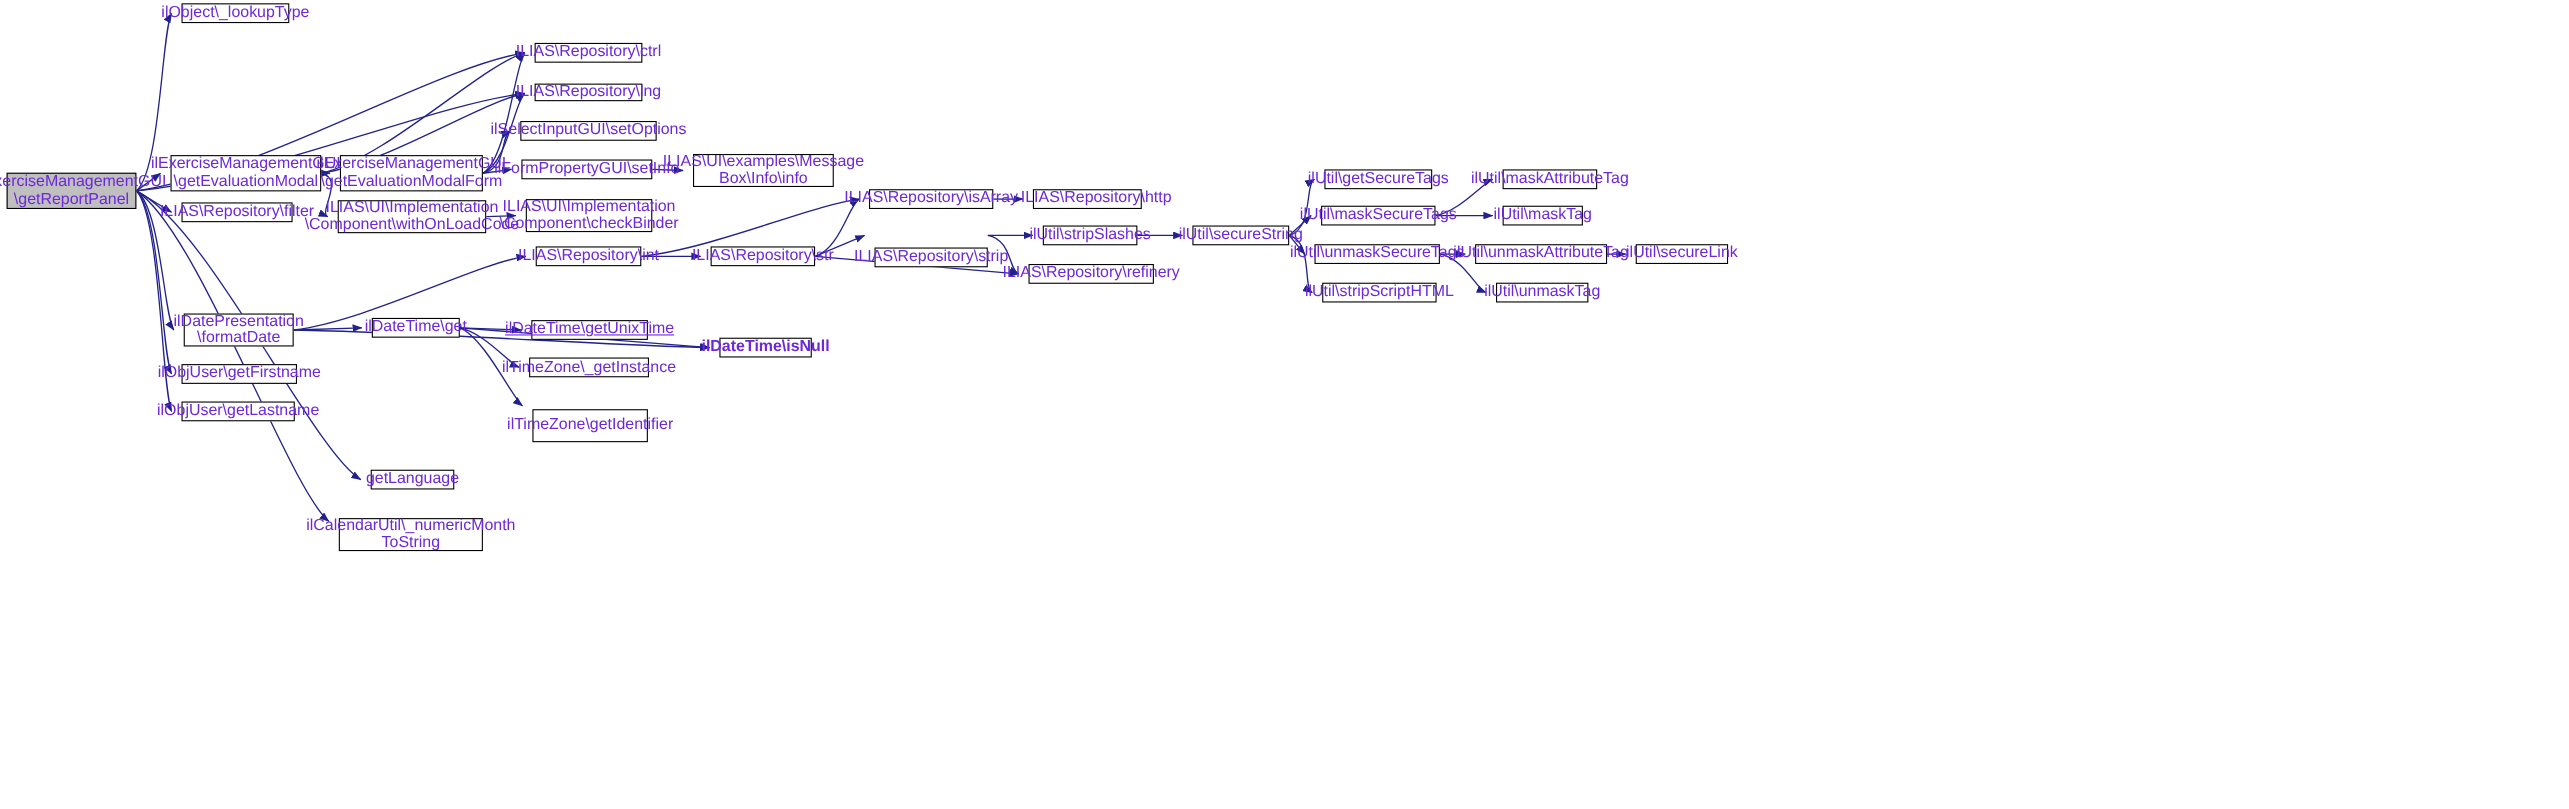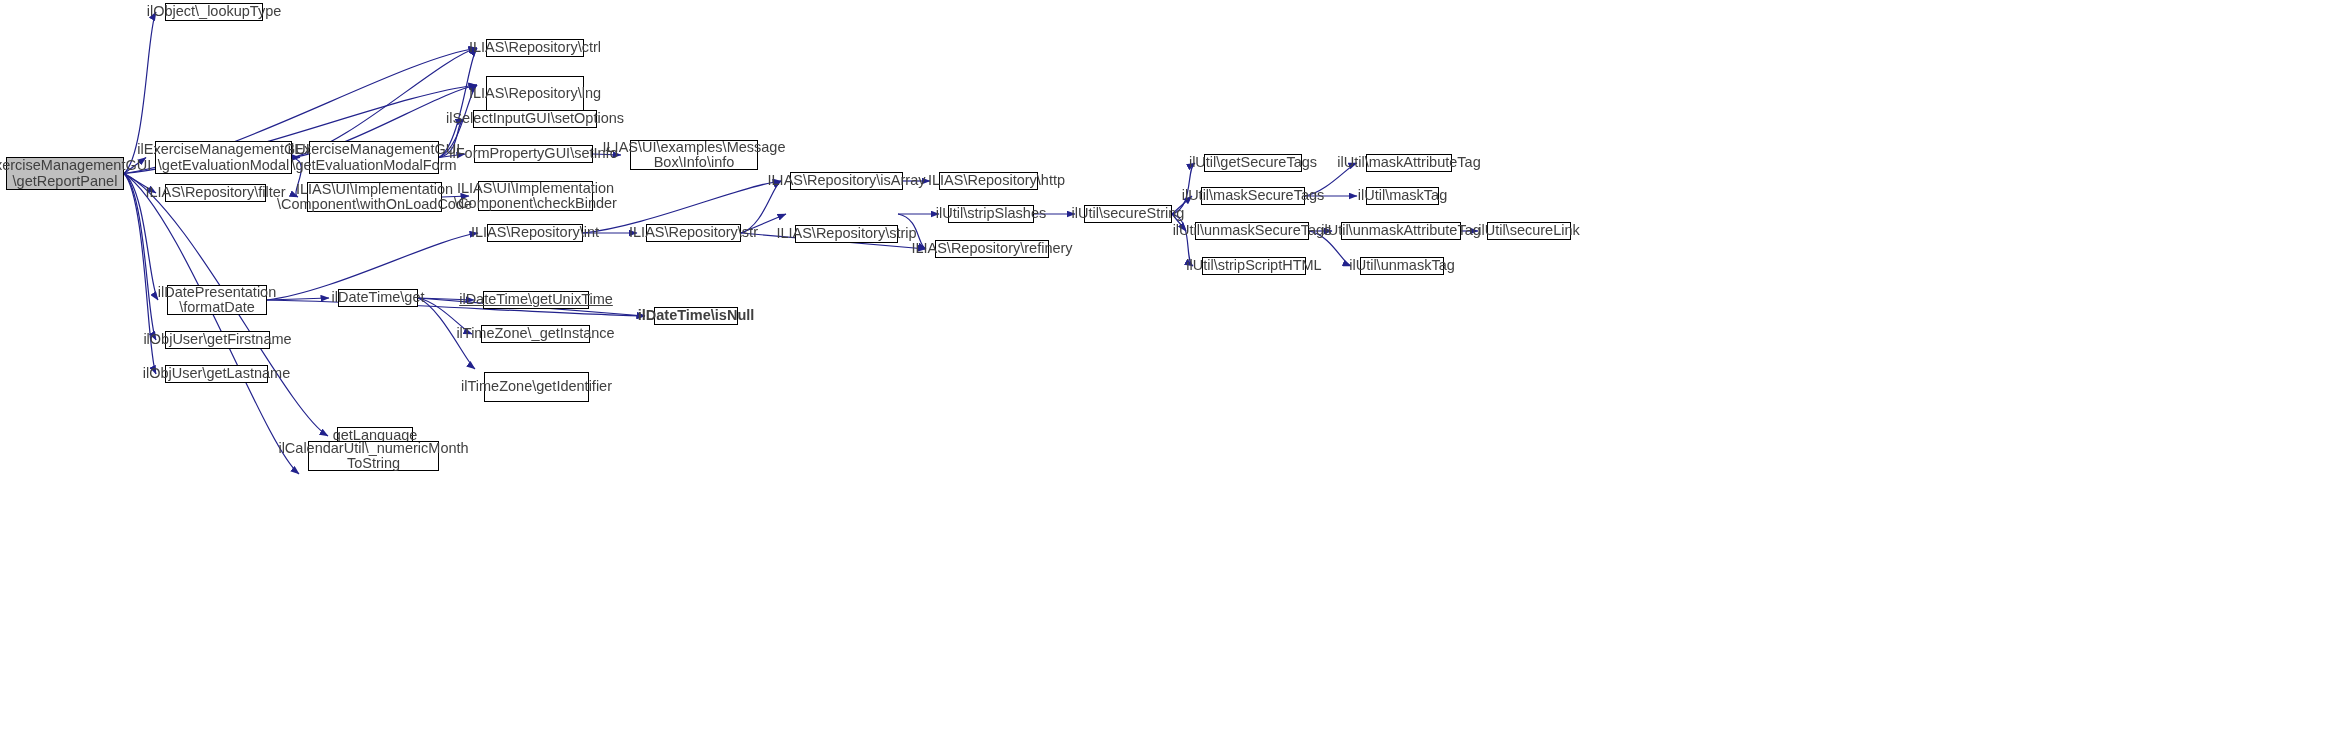--- a/index.html
+++ b/index.html
@@ -22,21 +22,21 @@
     top: 0;
     width: 2335px;
     height: 735px;
     pointer-events: none;
   }
   .node {
     position: absolute;
     box-sizing: border-box;
     border: 1px solid #000000;
     background: #ffffff;
-    color: #404040;
+    color: #6d28d9;
     font-size: 14.5px;
     line-height: 15.5px;
     display: flex;
     align-items: center;
     justify-content: center;
     text-align: center;
     white-space: pre-line;
     padding: 0 4px;
     z-index: 3;
   }
@@ -100,21 +100,21 @@
         <path d="M 418 298 L 474 300" fill="none" stroke="#22228c" stroke-width="1.2" marker-end="url(#arrow)"></path>
         <path d="M 418 298 C 440 302.32, 463 330.4, 472 334" fill="none" stroke="#22228c" stroke-width="1.2" marker-end="url(#arrow)"></path>
         <path d="M 418 298 C 440 306.52, 466 361.9, 475 369" fill="none" stroke="#22228c" stroke-width="1.2" marker-end="url(#arrow)"></path>
         <path d="M 418 298 L 645 316" fill="none" stroke="#22228c" stroke-width="1.2" marker-end="url(#arrow)"></path>
       </g>
   </svg>
 <div class="node root" style="left: 6px; top: 157px; width: 118px; height: 33px;"><span>ilExerciseManagementGUI
 \getReportPanel</span></div>
     <div class="node" style="left: 165px; top: 3px; width: 98px; height: 18px;"><span>ilObject\_lookupType</span></div>
     <div class="node" style="left: 486px; top: 39px; width: 98px; height: 18px;"><span>ILIAS\Repository\ctrl</span></div>
-    <div class="node" style="left: 486px; top: 76px; width: 98px; height: 35px;"><span>ILIAS\Repository\lng</span></div>
+    <div class="node" style="left: 486px; top: 76px; width: 98px; height: 16px;"><span>ILIAS\Repository\lng</span></div>
     <div class="node" style="left: 473px; top: 110px; width: 124px; height: 18px;"><span>ilSelectInputGUI\setOptions</span></div>
     <div class="node" style="left: 155px; top: 141px; width: 137px; height: 33px;"><span>ilExerciseManagementGUI
 \getEvaluationModal</span></div>
     <div class="node" style="left: 309px; top: 141px; width: 130px; height: 33px;"><span>ilExerciseManagementGUI
 \getEvaluationModalForm</span></div>
     <div class="node" style="left: 474px; top: 145px; width: 119px; height: 18px;"><span>ilFormPropertyGUI\setInfo</span></div>
     <div class="node" style="left: 630px; top: 140px; width: 128px; height: 30px;"><span>ILIAS\UI\examples\Message
 Box\Info\info</span></div>
     <div class="node" style="left: 165px; top: 184px; width: 101px; height: 18px;"><span>ILIAS\Repository\filter</span></div>
     <div class="node" style="left: 307px; top: 182px; width: 135px; height: 30px;"><span>ILIAS\UI\Implementation
@@ -135,21 +135,21 @@
     <div class="node" style="left: 1202px; top: 257px; width: 104px; height: 18px;"><span>ilUtil\stripScriptHTML</span></div>
     <div class="node" style="left: 1366px; top: 154px; width: 86px; height: 18px;"><span>ilUtil\maskAttributeTag</span></div>
     <div class="node" style="left: 1366px; top: 187px; width: 73px; height: 18px;"><span>ilUtil\maskTag</span></div>
     <div class="node" style="left: 1341px; top: 222px; width: 120px; height: 18px;"><span>ilUtil\unmaskAttributeTag</span></div>
     <div class="node" style="left: 1360px; top: 257px; width: 84px; height: 18px;"><span>ilUtil\unmaskTag</span></div>
     <div class="node" style="left: 1487px; top: 222px; width: 84px; height: 18px;"><span>ilUtil\secureLink</span></div>
     <div class="node" style="left: 167px; top: 285px; width: 100px; height: 30px;"><span>ilDatePresentation
 \formatDate</span></div>
     <div class="node" style="left: 338px; top: 289px; width: 80px; height: 18px;"><span>ilDateTime\get</span></div>
     <div class="node" style="left: 483px; top: 291px; width: 106px; height: 18px; text-decoration: underline;"><span>ilDateTime\getUnixTime</span></div>
-    <div class="node" style="left: 481px; top: 325px; width: 109px; height: 18px;"><span>ilTimeZone\_getInstance</span></div>
+    <div class="node" style="left: 481px; top: 325px; width: 109px; height: 18px; align-items: flex-end;"><span>ilTimeZone\_getInstance</span></div>
     <div class="node" style="left: 484px; top: 372px; width: 105px; height: 30px;"><span>ilTimeZone\getIdentifier</span></div>
     <div class="node" style="left: 654px; top: 307px; width: 84px; height: 18px; font-weight: bold;"><span>ilDateTime\isNull</span></div>
     <div class="node" style="left: 165px; top: 331px; width: 105px; height: 18px;"><span>ilObjUser\getFirstname</span></div>
     <div class="node" style="left: 165px; top: 365px; width: 103px; height: 18px;"><span>ilObjUser\getLastname</span></div>
     <div class="node" style="left: 337px; top: 427px; width: 76px; height: 18px;"><span>getLanguage</span></div>
-    <div class="node" style="left: 308px; top: 441px; width: 131px; height: 30px; justify-content: center;"><span>ilCalendarUtil\_numericMonth
+    <div class="node" style="left: 308px; top: 471px; width: 131px; height: 30px; justify-content: center;"><span>ilCalendarUtil\_numericMonth
 ToString</span></div>
   </div>
 
 </body></html>

